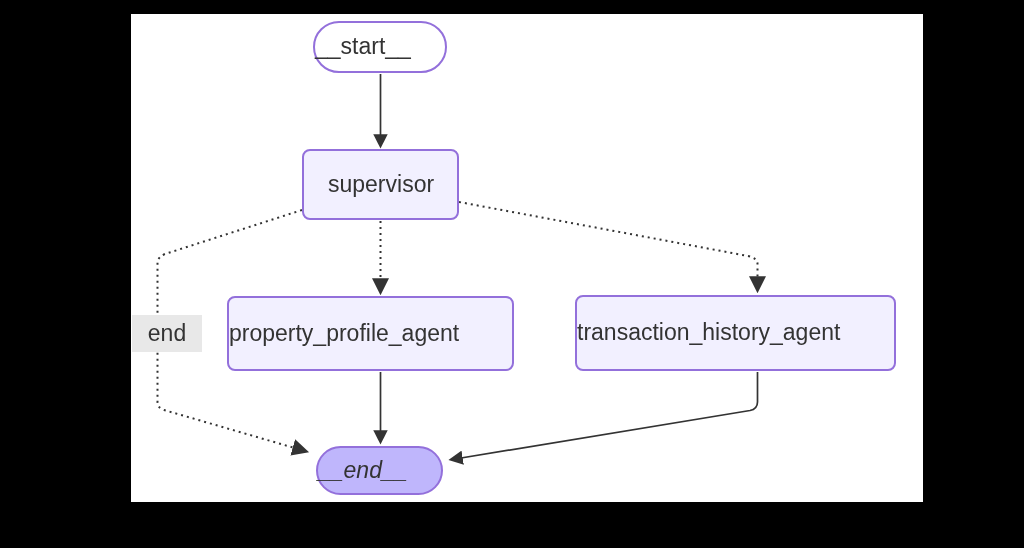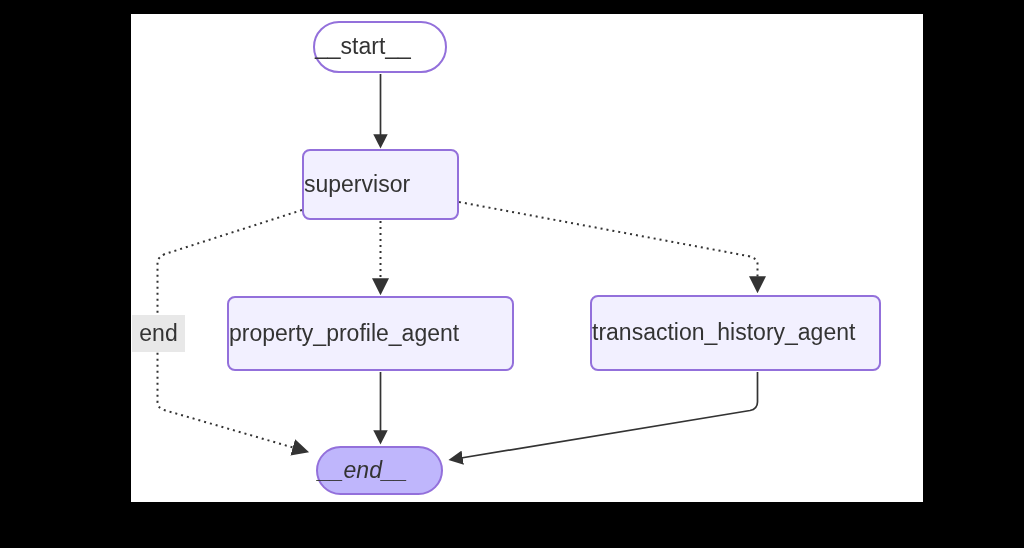--- a/index.html
+++ b/index.html
@@ -49,30 +49,30 @@
     align-items: center;
     justify-content: flex-start;
     font-size: 23px;
     color: var(--text-color, #333333);
     white-space: nowrap;
     line-height: 1.2;
   }
   .node.rect { border-radius: 8px; background: var(--node-fill, #f2f0ff); }
   .node.stadium { border-radius: 27px; }
   .node.start-node { left: 313px; top: 21px; width: 134px; height: 52px; background: var(--start-fill, #ffffff); }
-  .node.supervisor-node { left: 302px; top: 149px; width: 157px; height: 71px; }
+  .node.supervisor-node { left: 302px; top: 149px; width: 157px; height: 71px; padding-left: 24px; }
   .node.property-node { left: 227px; top: 296px; width: 287px; height: 75px; }
-  .node.transaction-node { left: 590px; top: 295px; width: 291px; height: 76px; }
+  .node.transaction-node { left: 575px; top: 295px; width: 321px; height: 76px; }
   .node.end-node { left: 316px; top: 446px; width: 127px; height: 49px; background: var(--end-fill, #bfb6fc); font-style: italic; }
   .edge-label {
     position: absolute;
     z-index: 2;
     left: 132px;
     top: 315px;
-    width: 53px;
+    width: 70px;
     height: 37px;
     background: var(--label-bg, #e8e8e8);
     color: var(--text-color, #333333);
     font-size: 23px;
     display: flex;
     align-items: center;
     justify-content: center;
     line-height: 1.1;
   }
 </style>

